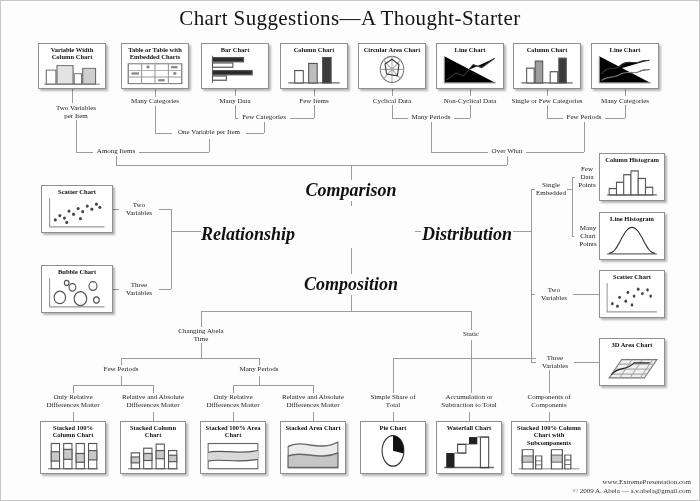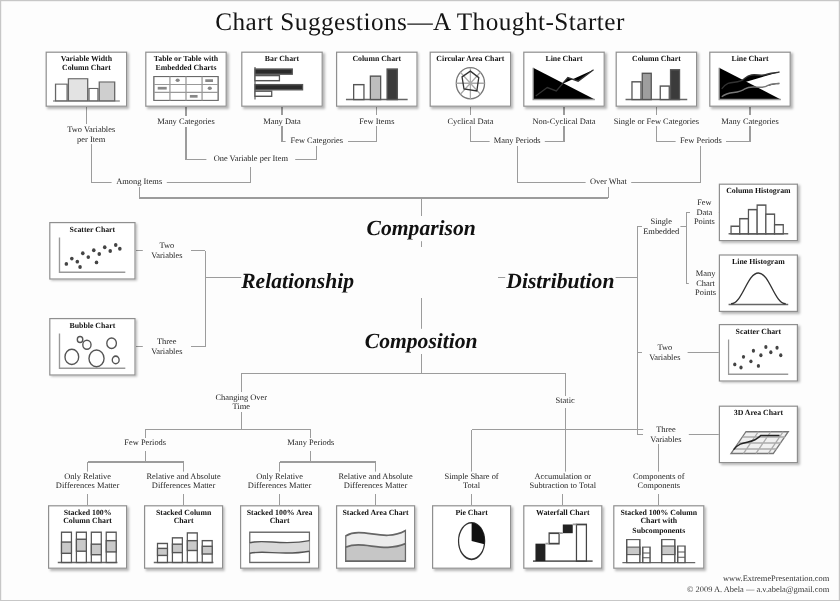--- a/index.html
+++ b/index.html
@@ -241,21 +241,21 @@
 
   <div class="chart-box" style="left:598px;top:337px;width:66px;height:48px">
     <div class="chart-box-title">3D Area Chart</div>
     <svg class="mini" viewBox="0 0 56 26" preserveAspectRatio="none">
       <polygon points="6,23 18,8.5 52,8.5 40,23" fill="#f0f0f0" stroke="#777"></polygon>
       <path d="M8.6,20 H42.6 M12,16 H46 M15.4,12 H49.4 M16,23 L28,8.5 M26,23 L38,8.5 M36,23 L48,8.5" stroke="#ababab" fill="none"></path>
       <path d="M8,20.5 C15,13 22,18 30,11 L45,11" stroke="#222" fill="none"></path>
     </svg>
   </div>
 
-  <div class="node" style="left:175px;top:326px;width:50px">Changing Over Time</div>
+  <div class="node" style="left:175px;top:326px;width:50px">Changing Abela Time</div>
   <div class="node" style="left:455px;top:329px;width:30px">Static</div>
   <div class="node" style="left:98px;top:364px;width:44px">Few Periods</div>
   <div class="node" style="left:234px;top:364px;width:48px">Many Periods</div>
 
   <div class="node" style="left:40px;top:392px;width:64px">Only Relative Differences Matter</div>
   <div class="node" style="left:115px;top:392px;width:74px">Relative and Absolute Differences Matter</div>
   <div class="node" style="left:200px;top:392px;width:64px">Only Relative Differences Matter</div>
   <div class="node" style="left:275px;top:392px;width:74px">Relative and Absolute Differences Matter</div>
   <div class="node" style="left:367px;top:392px;width:50px">Simple Share of Total</div>
   <div class="node" style="left:432px;top:392px;width:72px">Accumulation or Subtraction to Total</div>

